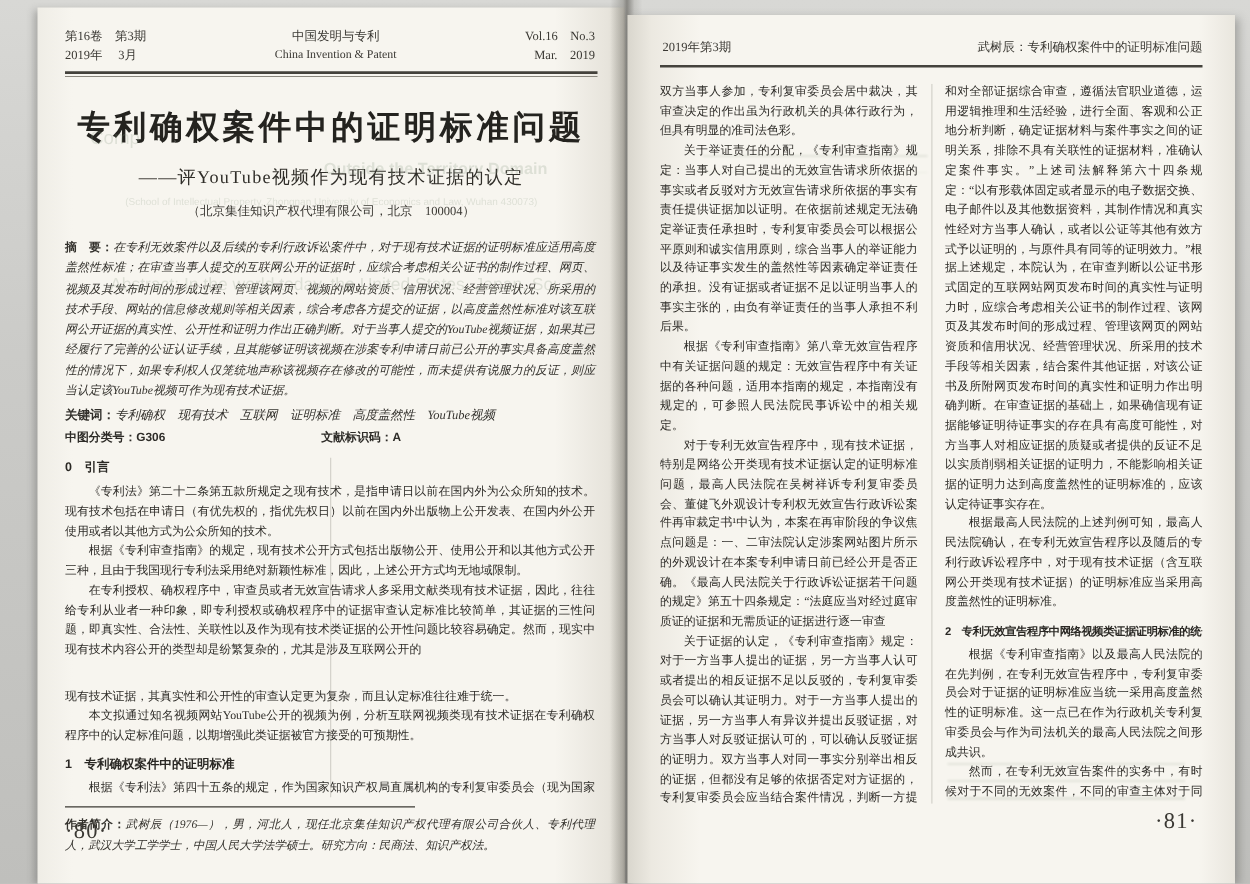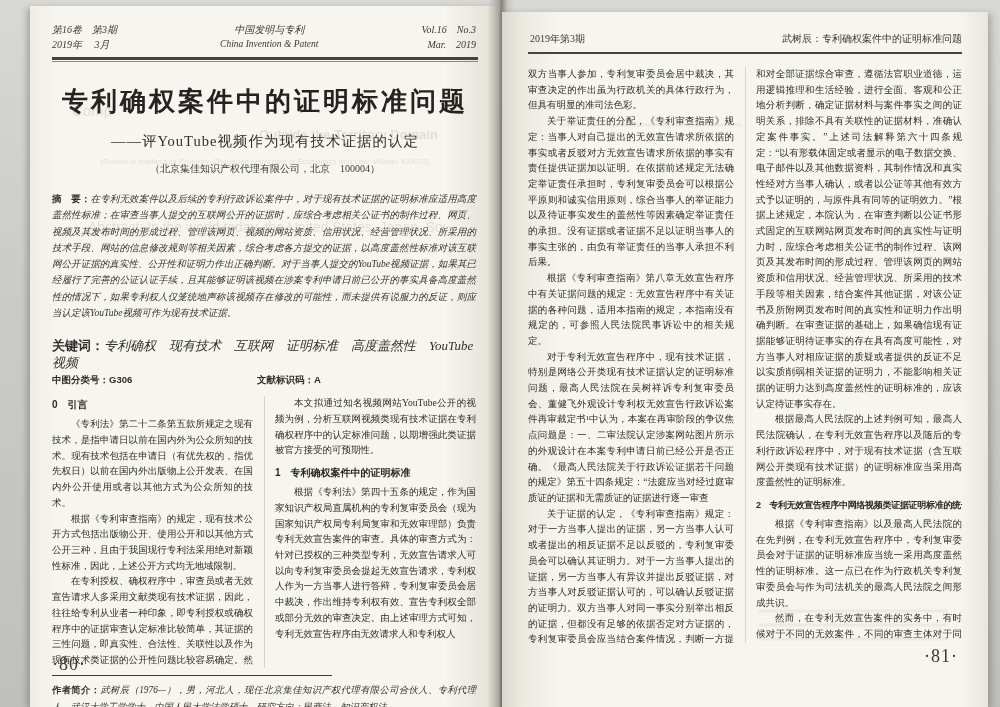--- a/index.html
+++ b/index.html
@@ -31,21 +31,21 @@
   .seam{
     position:absolute;left:488px;top:0;width:26px;height:707px;
     background:linear-gradient(90deg,rgba(90,88,80,0) 0%,rgba(90,88,80,0.35) 40%,rgba(55,53,47,0.5) 52%,rgba(90,88,80,0.15) 75%,rgba(90,88,80,0) 100%);
     pointer-events:none;
   }
 
   
   .lp-header{
     display:flex;justify-content:space-between;align-items:flex-start;
     padding:16px 24px 0 22px;
-    font-size:10px;line-height:15px;color:#3a3833;font-style:italic;
+    font-size:10px;line-height:15px;color:#3a3833;
   }
   .hdr-center{text-align:center;}
   .hdr-right{text-align:right;}
   .hdr-en{font-size:9.5px;}
   .rule-double{
     margin:5px 22px 0 22px;height:5px;
     background:
       linear-gradient(180deg,#44423c 0 2.5px,rgba(0,0,0,0) 2.5px 3.5px,#8a877e 3.5px 4.5px,rgba(0,0,0,0) 4.5px);
   }
 
@@ -60,31 +60,31 @@
   }
   .author{margin-top:16px;text-align:center;font-size:11px;letter-spacing:2px;}
   .affiliation{margin-top:11px;text-align:center;font-size:10px;color:#3a3833;}
 
   .abstract{
     margin:15px 24px 0 22px;
     font-size:9.5px;line-height:16.3px;text-align:justify;
     font-style:italic;color:#33312c;
   }
   .lbl{font-weight:bold;font-style:normal;}
-  .keywords{margin:16px 24px 0 22px;font-size:13px;line-height:17px;font-style:italic;font-family:Liberation Serif, serif;}
+  .keywords{margin:3px 24px 0 22px;font-size:10px;line-height:17px;font-style:italic;font-family:Liberation Serif, serif;}
   .clc-row{
     margin:3px 24px 0 22px;display:flex;
     font-size:9.5px;font-weight:bold;font-style:normal;
     font-family:"Liberation Sans","DejaVu Sans",sans-serif;color:#2e2c28;
   }
   .clc-row span:first-child{width:205px;}
 
   
   .cols{display:flex;gap:22px;position:relative;}
-  .lp-cols{margin:9px 24px 0 22px;height:272px;overflow:hidden;}
+  .lp-cols{margin:9px 24px 0 22px;height:272px;overflow:hidden;flex-direction:column;}
   .rp-cols{margin:13px 26px 0 26px;height:576px;overflow:hidden;}
   .col{flex:1;min-width:0;}
   .col-flex{display:flex;flex-direction:column;}
   .col-divider{
     position:absolute;top:0;bottom:0;left:50%;width:1px;
     background:rgba(95,92,82,0.22);
   }
   .col p{
     margin:0;font-size:9.5px;line-height:15.7px;
     text-align:justify;text-indent:2em;color:#2d2b27;
@@ -178,20 +178,21 @@
 
     <div class="cols lp-cols">
       <div class="col-divider"></div>
       <div class="col">
         <h3 class="first">0　引言</h3>
         <p>《专利法》第二十二条第五款所规定之现有技术，是指申请日以前在国内外为公众所知的技术。现有技术包括在申请日（有优先权的，指优先权日）以前在国内外出版物上公开发表、在国内外公开使用或者以其他方式为公众所知的技术。</p>
         <p>根据《专利审查指南》的规定，现有技术公开方式包括出版物公开、使用公开和以其他方式公开三种，且由于我国现行专利法采用绝对新颖性标准，因此，上述公开方式均无地域限制。</p>
         <p>在专利授权、确权程序中，审查员或者无效宣告请求人多采用文献类现有技术证据，因此，往往给专利从业者一种印象，即专利授权或确权程序中的证据审查认定标准比较简单，其证据的三性问题，即真实性、合法性、关联性以及作为现有技术类证据的公开性问题比较容易确定。然而，现实中现有技术内容公开的类型却是纷繁复杂的，尤其是涉及互联网公开的</p>
       </div>
       <div class="col">
+        <p class="noindent">现有技术证据，其真实性和公开性的审查认定更为复杂，而且认定标准往往难于统一。</p>
         <p>本文拟通过知名视频网站YouTube公开的视频为例，分析互联网视频类现有技术证据在专利确权程序中的认定标准问题，以期增强此类证据被官方接受的可预期性。</p>
         <h3>1　专利确权案件中的证明标准</h3>
         <p>根据《专利法》第四十五条的规定，作为国家知识产权局直属机构的专利复审委员会（现为国家知识产权局专利局复审和无效审理部）负责专利无效宣告案件的审查。具体的审查方式为：针对已授权的三种类型专利，无效宣告请求人可以向专利复审委员会提起无效宣告请求，专利权人作为一方当事人进行答辩，专利复审委员会居中裁决，作出维持专利权有效、宣告专利权全部或部分无效的审查决定。由上述审理方式可知，专利无效宣告程序由无效请求人和专利权人</p>
       </div>
     </div>
 
     <div class="bio-rule"></div>
     <div class="bio">
       <span class="lbl">作者简介：</span><span>武树辰（1976—），男，河北人，现任北京集佳知识产权代理有限公司合伙人、专利代理人，武汉大学工学学士，中国人民大学法学硕士。研究方向：民商法、知识产权法。</span>
     </div>

